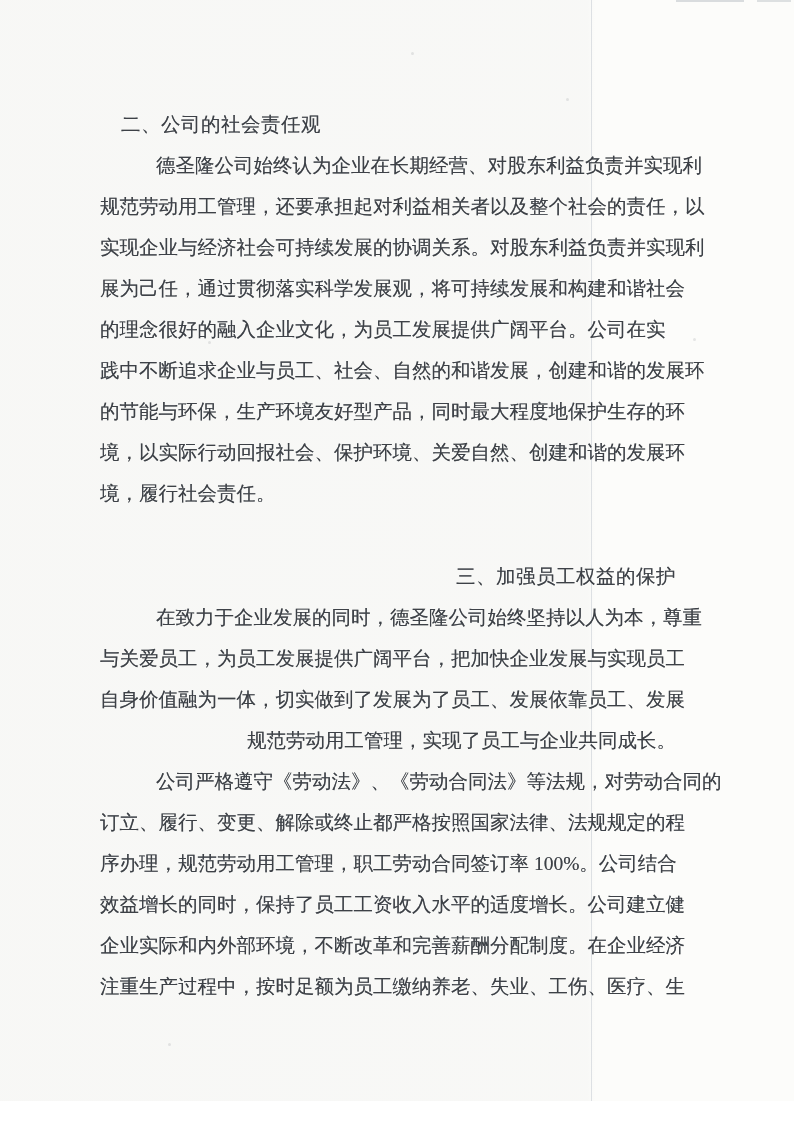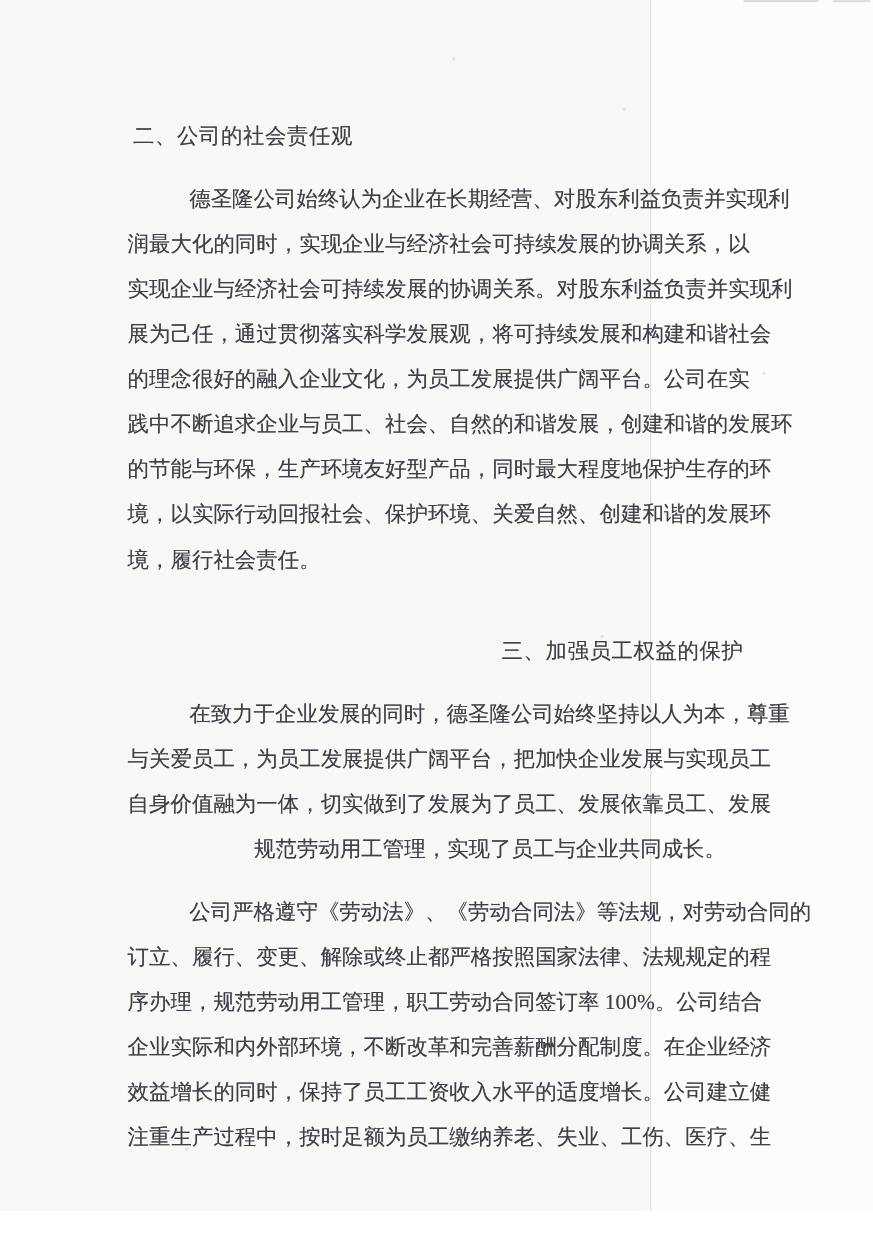--- a/index.html
+++ b/index.html
@@ -30,21 +30,21 @@
     margin: 0;
     padding-left: 21px;
     font-size: 19.5px;
     font-weight: 400;
     line-height: 41px;
     letter-spacing: 0.5px;
     white-space: nowrap;
     text-shadow: 0 0 0.5px rgba(61,65,71,0.55);
   }
   .section-gap { margin-top: 42px; text-align: right; }
-  .para { margin: 16px; }
+  .para { margin: 0; }
   .line {
     font-size: 19.5px;
     line-height: 41px;
     letter-spacing: 0;
     white-space: nowrap;
     text-shadow: 0 0 0.5px rgba(61,65,71,0.55);
   }
   .indent { text-indent: 56px; }
   
   .v-streak {
@@ -93,21 +93,21 @@
   <div class="speck" style="left:208px; top:341px;"></div>
   <div class="speck" style="left:411px; top:52px;"></div>
   <div class="speck" style="left:168px; top:1043px;"></div>
 
   <div class="content">
 
     <div class="section">
       <h2 class="section-heading">二、公司的社会责任观</h2>
       <div class="para">
         <div class="line indent">德圣隆公司始终认为企业在长期经营、对股东利益负责并实现利</div>
-        <div class="line">润最大化的同时，实现企业与经济社会可持续发展的协调关系，以</div>
+        <div class="line">规范劳动用工管理，还要承担起对利益相关者以及整个社会的责任，以</div>
         <div class="line">实现企业与经济社会可持续发展的协调关系。对股东利益负责并实现利</div>
         <div class="line">展为己任，通过贯彻落实科学发展观，将可持续发展和构建和谐社会</div>
         <div class="line">的理念很好的融入企业文化，为员工发展提供广阔平台。公司在实</div>
         <div class="line">践中不断追求企业与员工、社会、自然的和谐发展，创建和谐的发展环</div>
         <div class="line">的节能与环保，生产环境友好型产品，同时最大程度地保护生存的环</div>
         <div class="line">境，以实际行动回报社会、保护环境、关爱自然、创建和谐的发展环</div>
         <div class="line">境，履行社会责任。</div>
       </div>
     </div>
 
@@ -116,20 +116,20 @@
       <div class="para">
         <div class="line indent">在致力于企业发展的同时，德圣隆公司始终坚持以人为本，尊重</div>
         <div class="line">与关爱员工，为员工发展提供广阔平台，把加快企业发展与实现员工</div>
         <div class="line">自身价值融为一体，切实做到了发展为了员工、发展依靠员工、发展</div>
         <div class="line">规范劳动用工管理，实现了员工与企业共同成长。</div>
       </div>
       <div class="para">
         <div class="line indent">公司严格遵守《劳动法》、《劳动合同法》等法规，对劳动合同的</div>
         <div class="line">订立、履行、变更、解除或终止都严格按照国家法律、法规规定的程</div>
         <div class="line">序办理，规范劳动用工管理，职工劳动合同签订率 100%。公司结合</div>
+        <div class="line">效益增长的同时，保持了员工工资收入水平的适度增长。公司建立健</div>
         <div class="line">企业实际和内外部环境，不断改革和完善薪酬分配制度。在企业经济</div>
-        <div class="line">效益增长的同时，保持了员工工资收入水平的适度增长。公司建立健</div>
         <div class="line">注重生产过程中，按时足额为员工缴纳养老、失业、工伤、医疗、生</div>
       </div>
     </div>
 
   </div>
 </div>
 
 </body></html>

